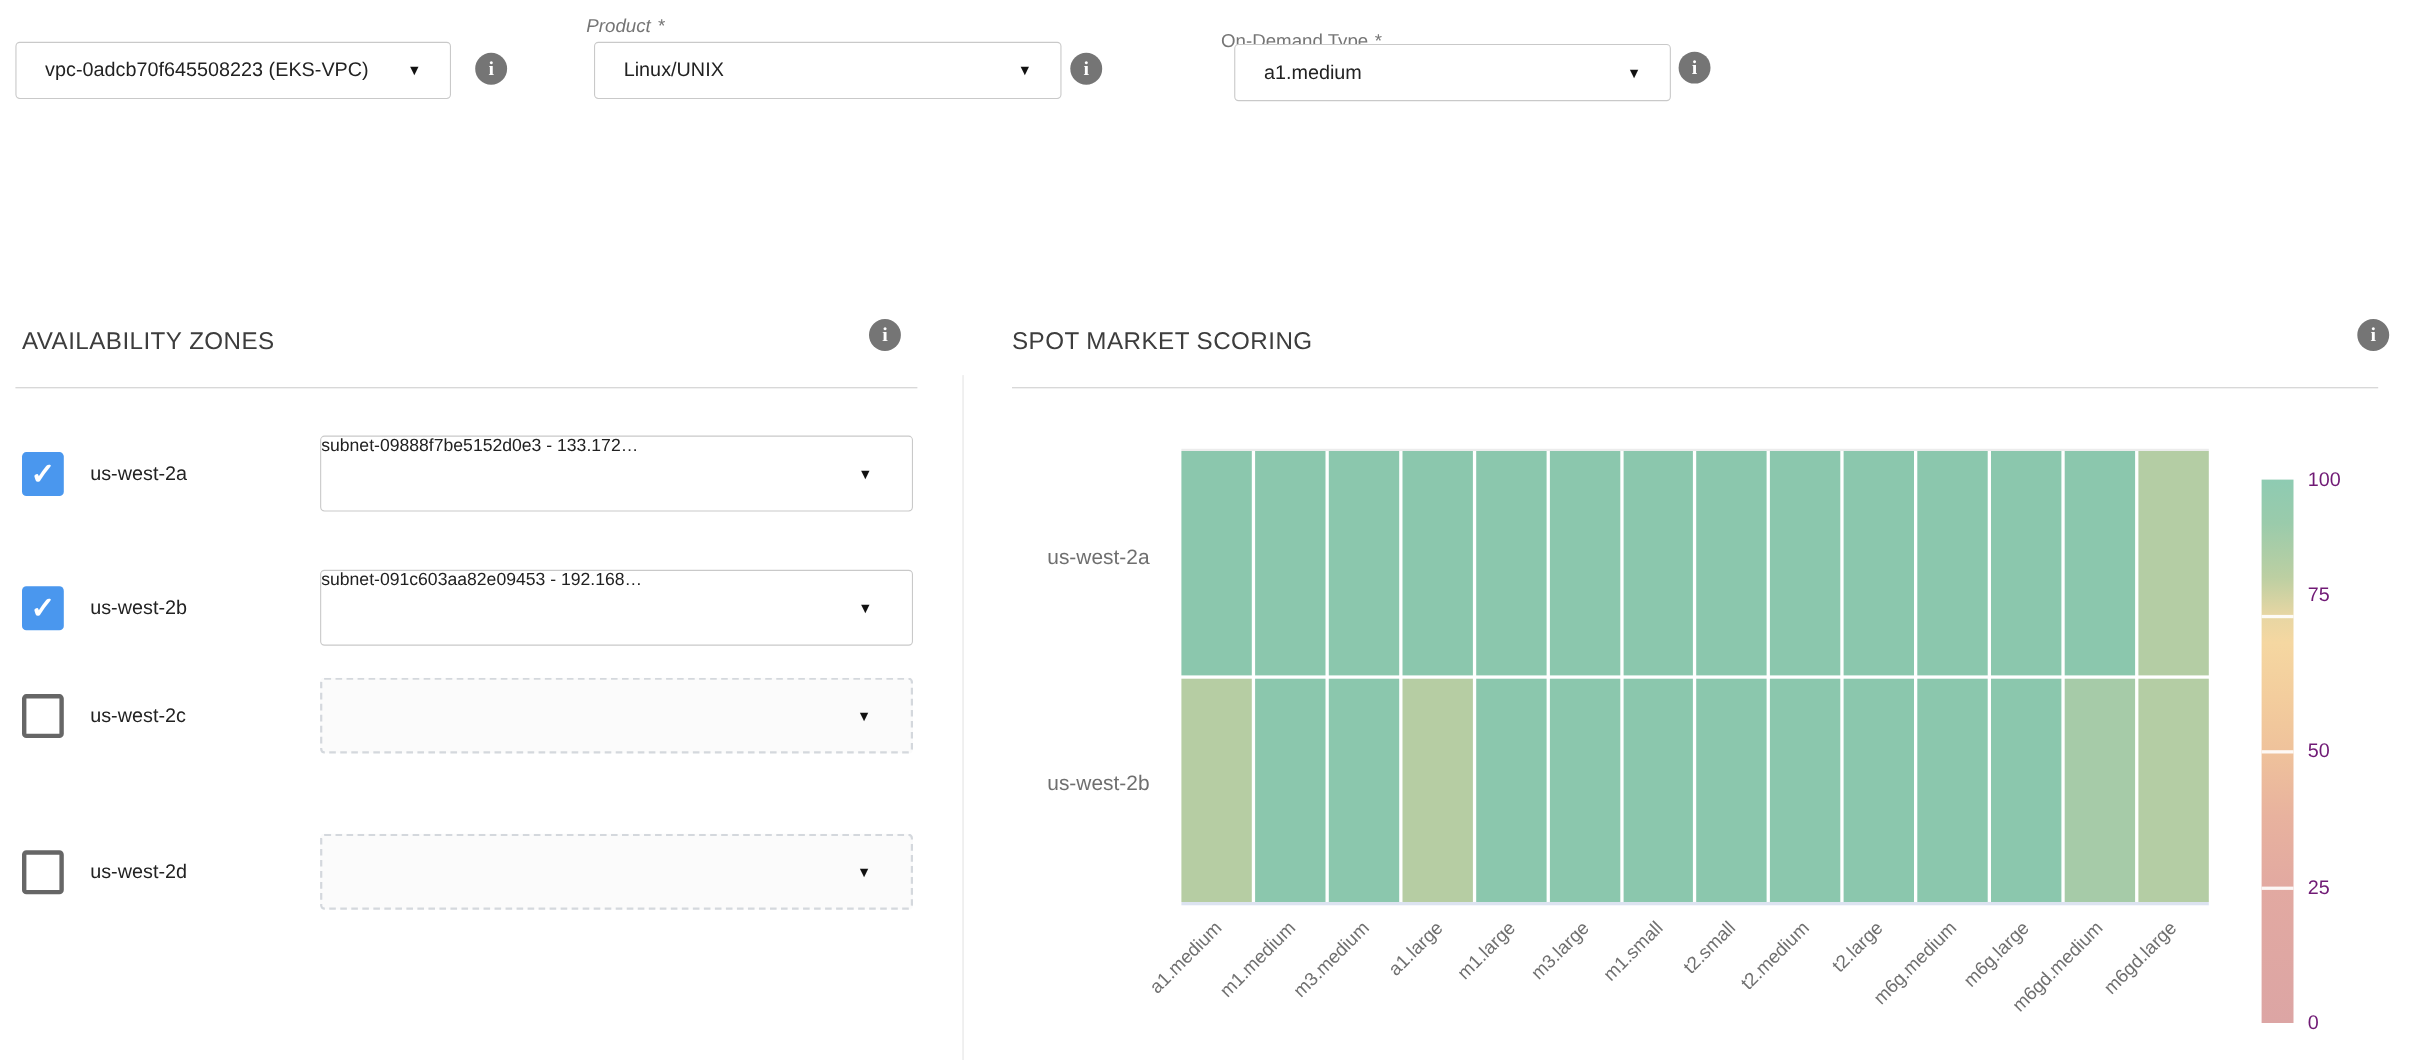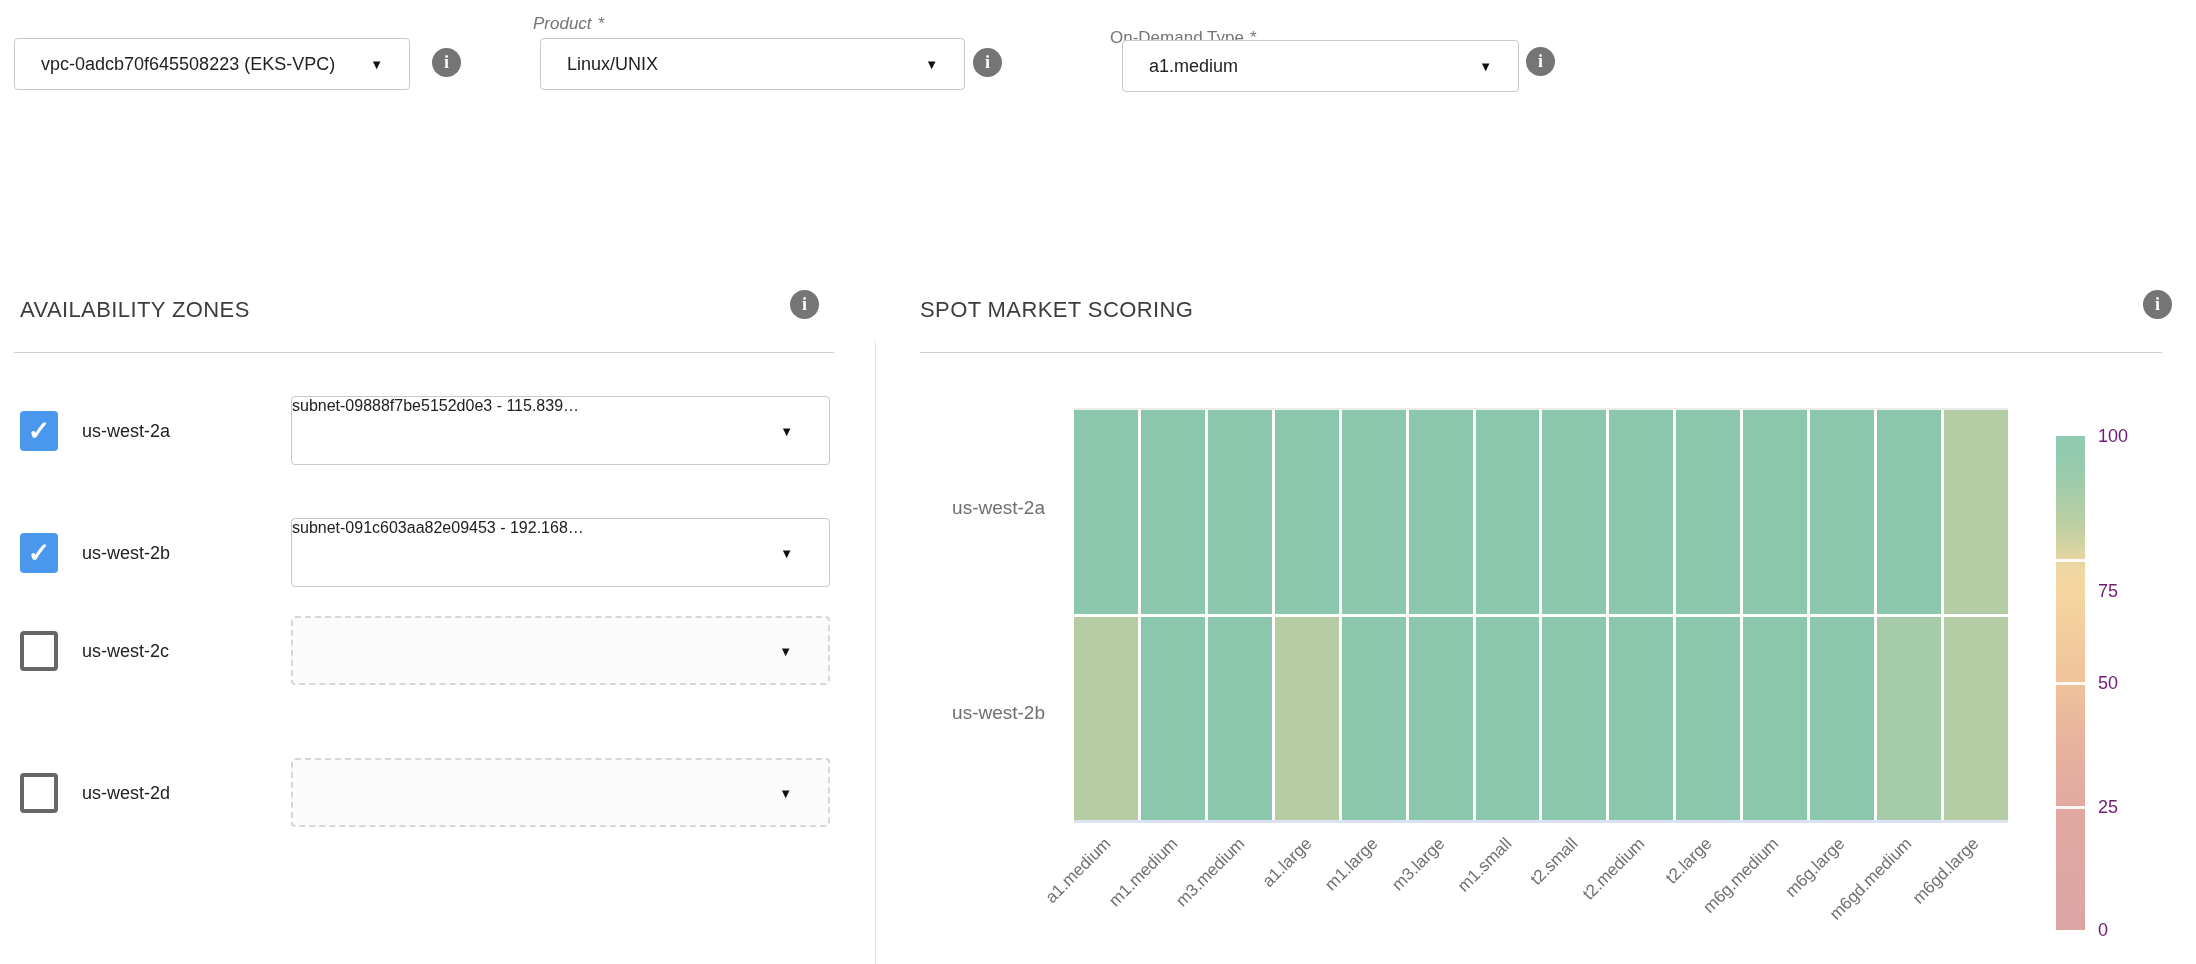--- a/index.html
+++ b/index.html
@@ -100,21 +100,21 @@
       <span>i</span>
     </div>
   <div class="hrule" style="left:920px;top:352px;width:1242px;"></div>
 
   <div class="vrule" style="left:875px;top:341px;height:623px;"></div>
 
   <div id="az-rows">
       <div class="az-row" style="top: 396px;">
         <div class="cb checked">✓</div>
         <div class="zone">us-west-2a</div>
-        <div class="az-select"><span class="val">subnet-09888f7be5152d0e3 - 115.839…</span><span class="caret">▼</span></div>
+        <div class="az-select"><span class="val">subnet-09888f7be5152d0e3 - 133.172…</span><span class="caret">▼</span></div>
       </div>
       <div class="az-row" style="top: 518px;">
         <div class="cb checked">✓</div>
         <div class="zone">us-west-2b</div>
         <div class="az-select"><span class="val">subnet-091c603aa82e09453 - 192.168…</span><span class="caret">▼</span></div>
       </div>
       <div class="az-row" style="top: 616px;">
         <div class="cb un"></div>
         <div class="zone">us-west-2c</div>
         <div class="az-select empty"><span class="val"></span><span class="caret">▼</span></div>
@@ -177,19 +177,19 @@
       <div class="xlab" style="left: 1778.64px; top: 834px;">m6gd.large</div>
     </div>
 
   <div class="cbar" id="hm-cbar" style="background: linear-gradient(rgb(142, 203, 178) 0%, rgb(154, 203, 171) 8%, rgb(188, 207, 162) 18%, rgb(231, 214, 163) 25%, rgb(245, 215, 161) 30%, rgb(243, 205, 157) 40%, rgb(239, 194, 155) 50%, rgb(232, 178, 158) 62%, rgb(226, 169, 161) 75%, rgb(220, 165, 164) 100%);">
       <div class="ctick" style="top: 122.5px;"></div>
       <div class="ctick" style="top: 246px;"></div>
       <div class="ctick" style="top: 369.5px;"></div>
     </div>
   <div id="hm-clabs">
       <div class="clab" style="top: 436px;">100</div>
-      <div class="clab" style="top: 591px;">75</div>
+      <div class="clab" style="top: 541px;">75</div>
       <div class="clab" style="top: 683px;">50</div>
       <div class="clab" style="top: 806.5px;">25</div>
       <div class="clab" style="top: 930px;">0</div>
     </div>
 
 </div>
 
 </body></html>

